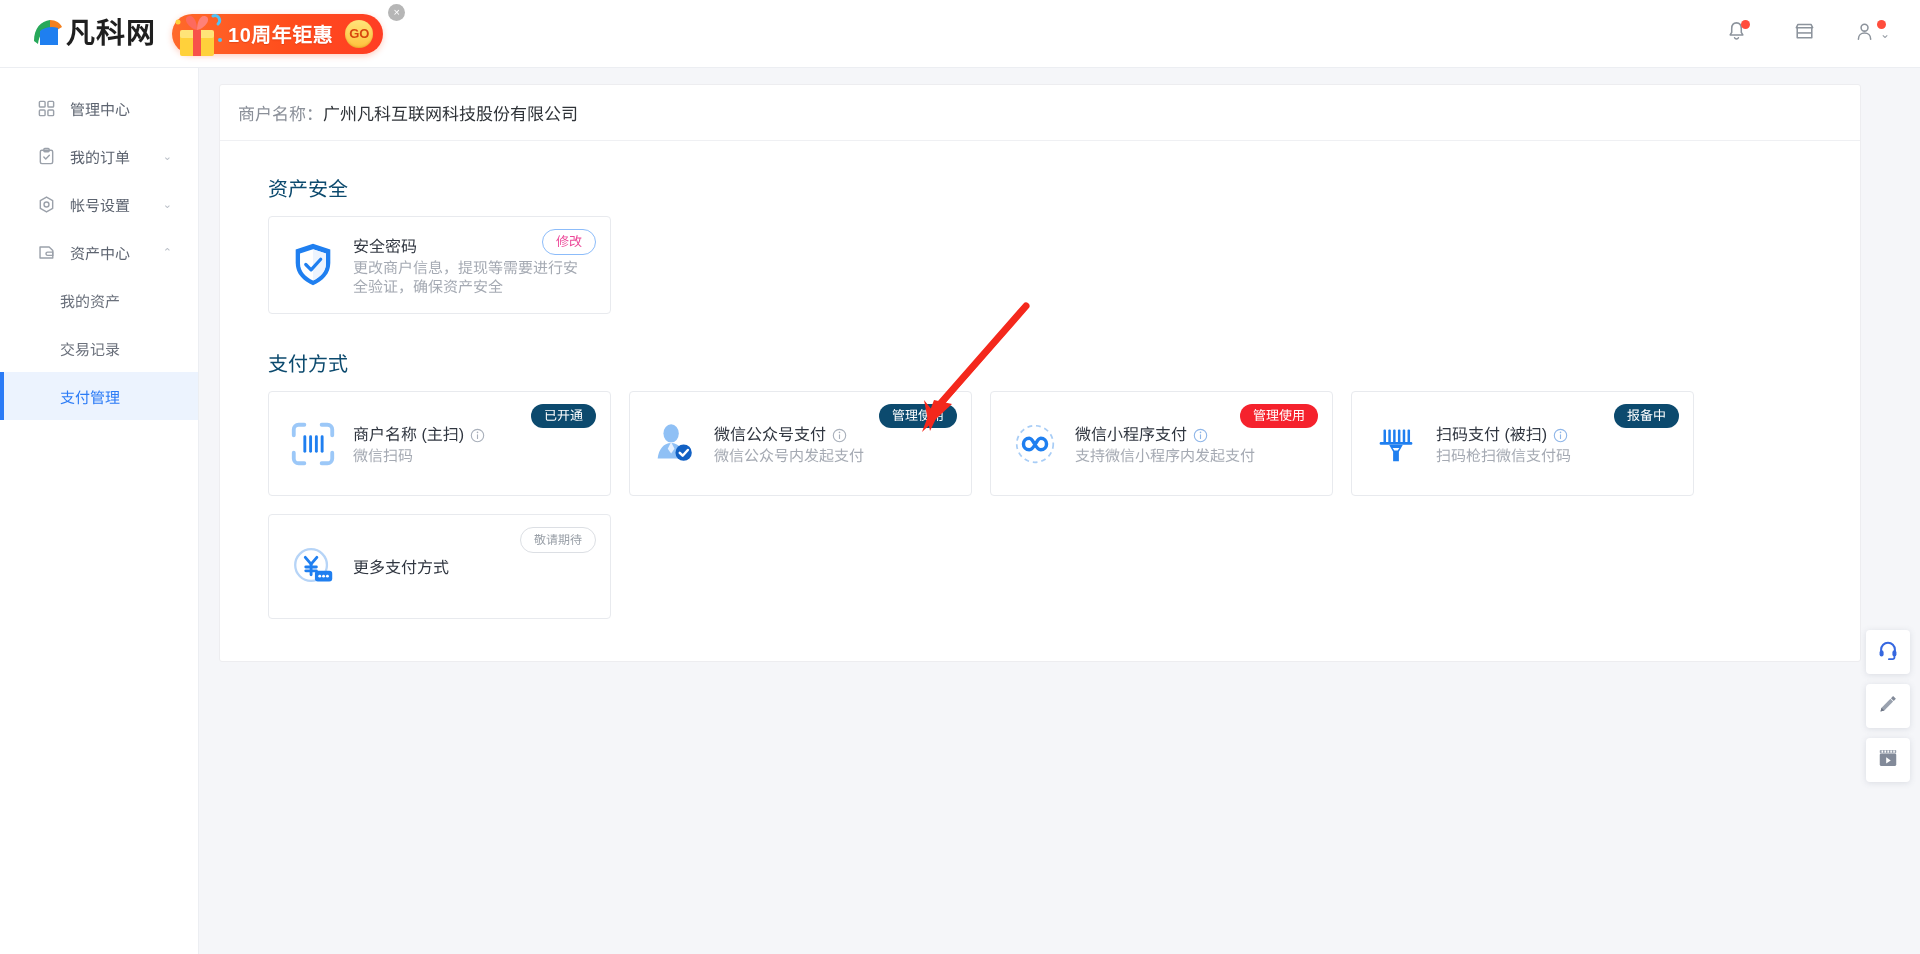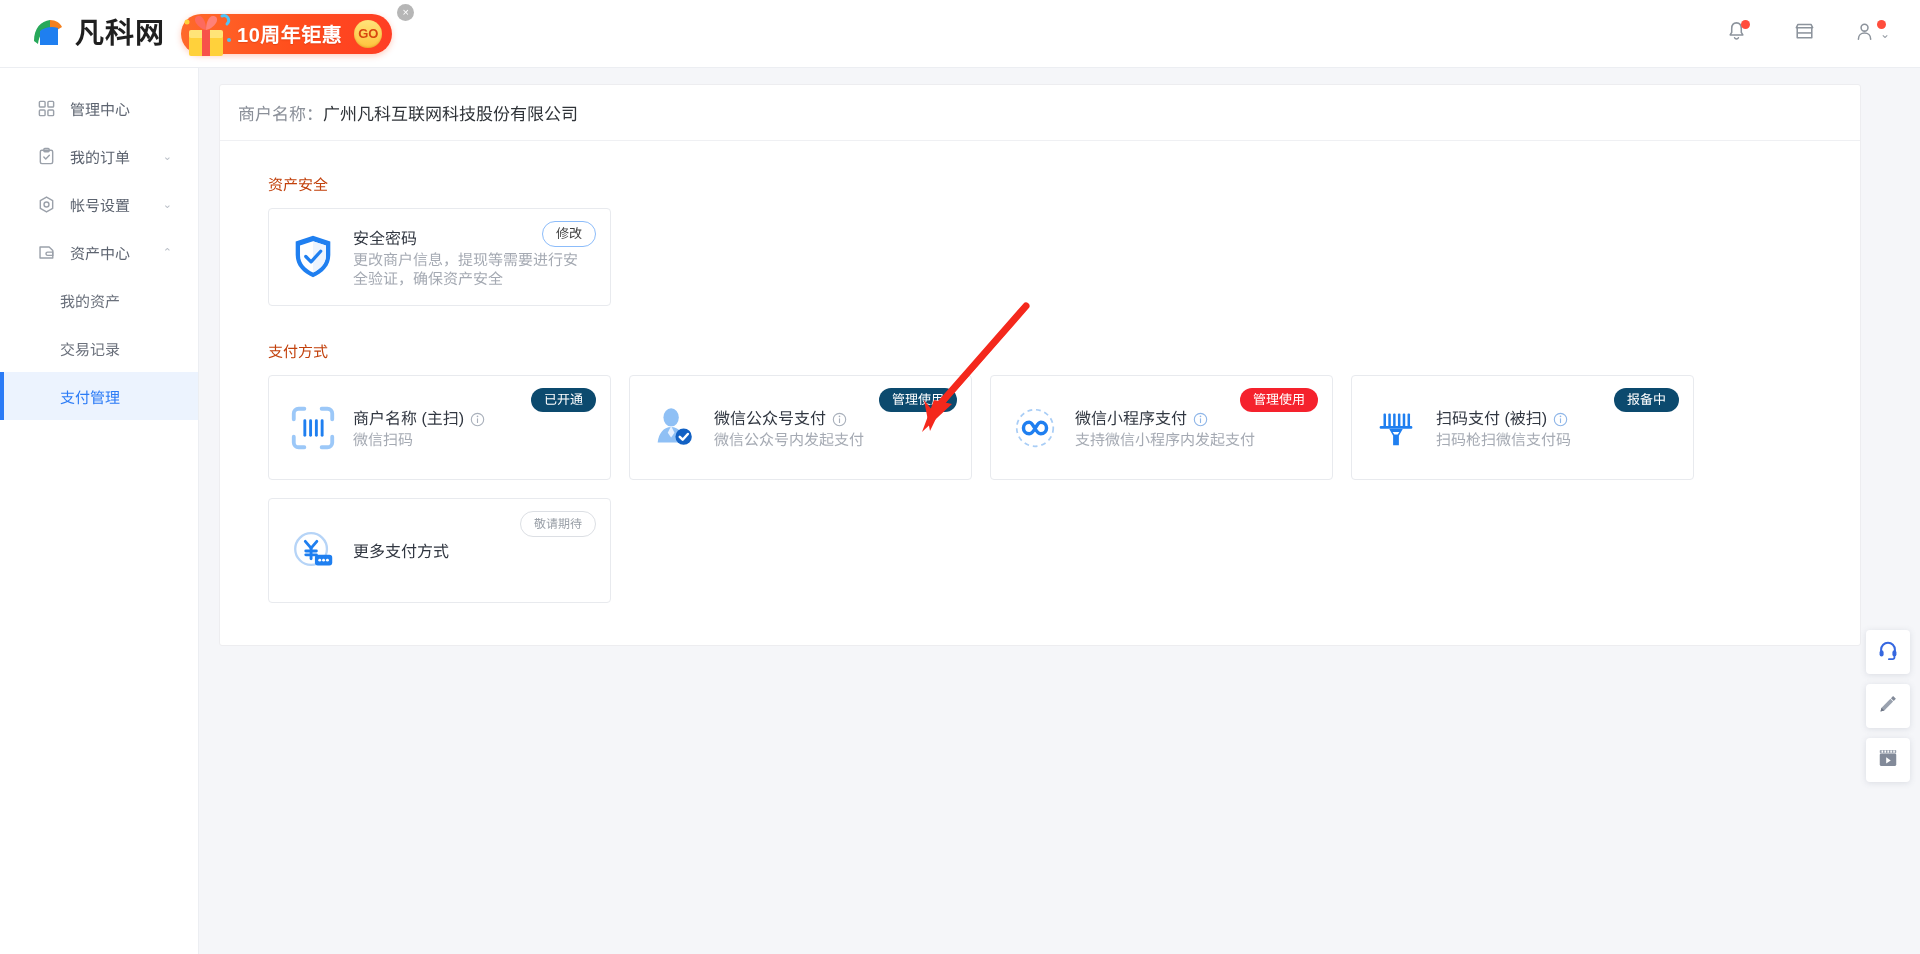--- a/index.html
+++ b/index.html
@@ -14,21 +14,21 @@
   .header {
     position: absolute; top: 0; left: 0;
     width: 1920px; height: 68px;
     background: #ffffff;
     border-bottom: 1px solid #eceef2;
     display: flex; align-items: center;
     z-index: 30;
   }
   .logo-wrap {
     display: flex; align-items: center;
-    margin-left: 28px; gap: 9px;
+    margin-left: 28px; 
     cursor: pointer;
   }
   .logo-mark { width: 38px; height: 38px; position: relative; }
   .logo-text {
     font-size: 29px; font-weight: 700; color: #1f1f1f;
     letter-spacing: 1px; line-height: 1;
   }
 
   .promo-banner {
     position: relative;
@@ -135,21 +135,21 @@
   .panel-head {
     height: 56px; display: flex; align-items: center;
     padding-left: 18px;
     border-bottom: 1px solid #eff0f3;
     font-size: 17px; color: #2f3338;
   }
   .panel-head .mh-label { color: #8b9099; }
   .panel-body { padding: 32px 48px 42px 48px; }
 
   .section-title {
-    font-size: 15px; color: #c2410c;
+    font-size: 20px; color: #0c4a6e;
     margin-bottom: 14px;
   }
   .section-title.second { margin-top: 34px; }
 
   .card-row { display: flex; gap: 18px; flex-wrap: wrap; }
 
   .card {
     width: 343px; height: 105px;
     background: #fff;
     border: 1px solid #e8eaee;
@@ -179,21 +179,21 @@
   .info-ico { color: #a9b0bb; width: 15px; height: 15px; display:inline-flex; }
 
   .badge {
     position: absolute; top: 12px; right: 14px;
     font-size: 13px; border-radius: 13px;
     padding: 3px 13px; white-space: nowrap;
     line-height: 18px;
   }
   .badge.blue-solid { background: #0c4a6e; color: #fff; }
   .badge.red-solid  { background: #f5222d; color: #fff; }
-  .badge.blue-outline { background: #fff; color: #404040; border: 1px solid #8cbcfa; }
+  .badge.blue-outline { background: #fff; color: #ec4899; border: 1px solid #8cbcfa; }
   .badge.gray-outline { background: #fff; color: #9aa0a8; border: 1px solid #dcdfe4; font-size: 12px; }
 
   
   .annot-arrow {
     position: absolute;
     left: 900px; top: 300px;
     width: 140px; height: 140px;
     pointer-events: none; z-index: 25;
   }
 

